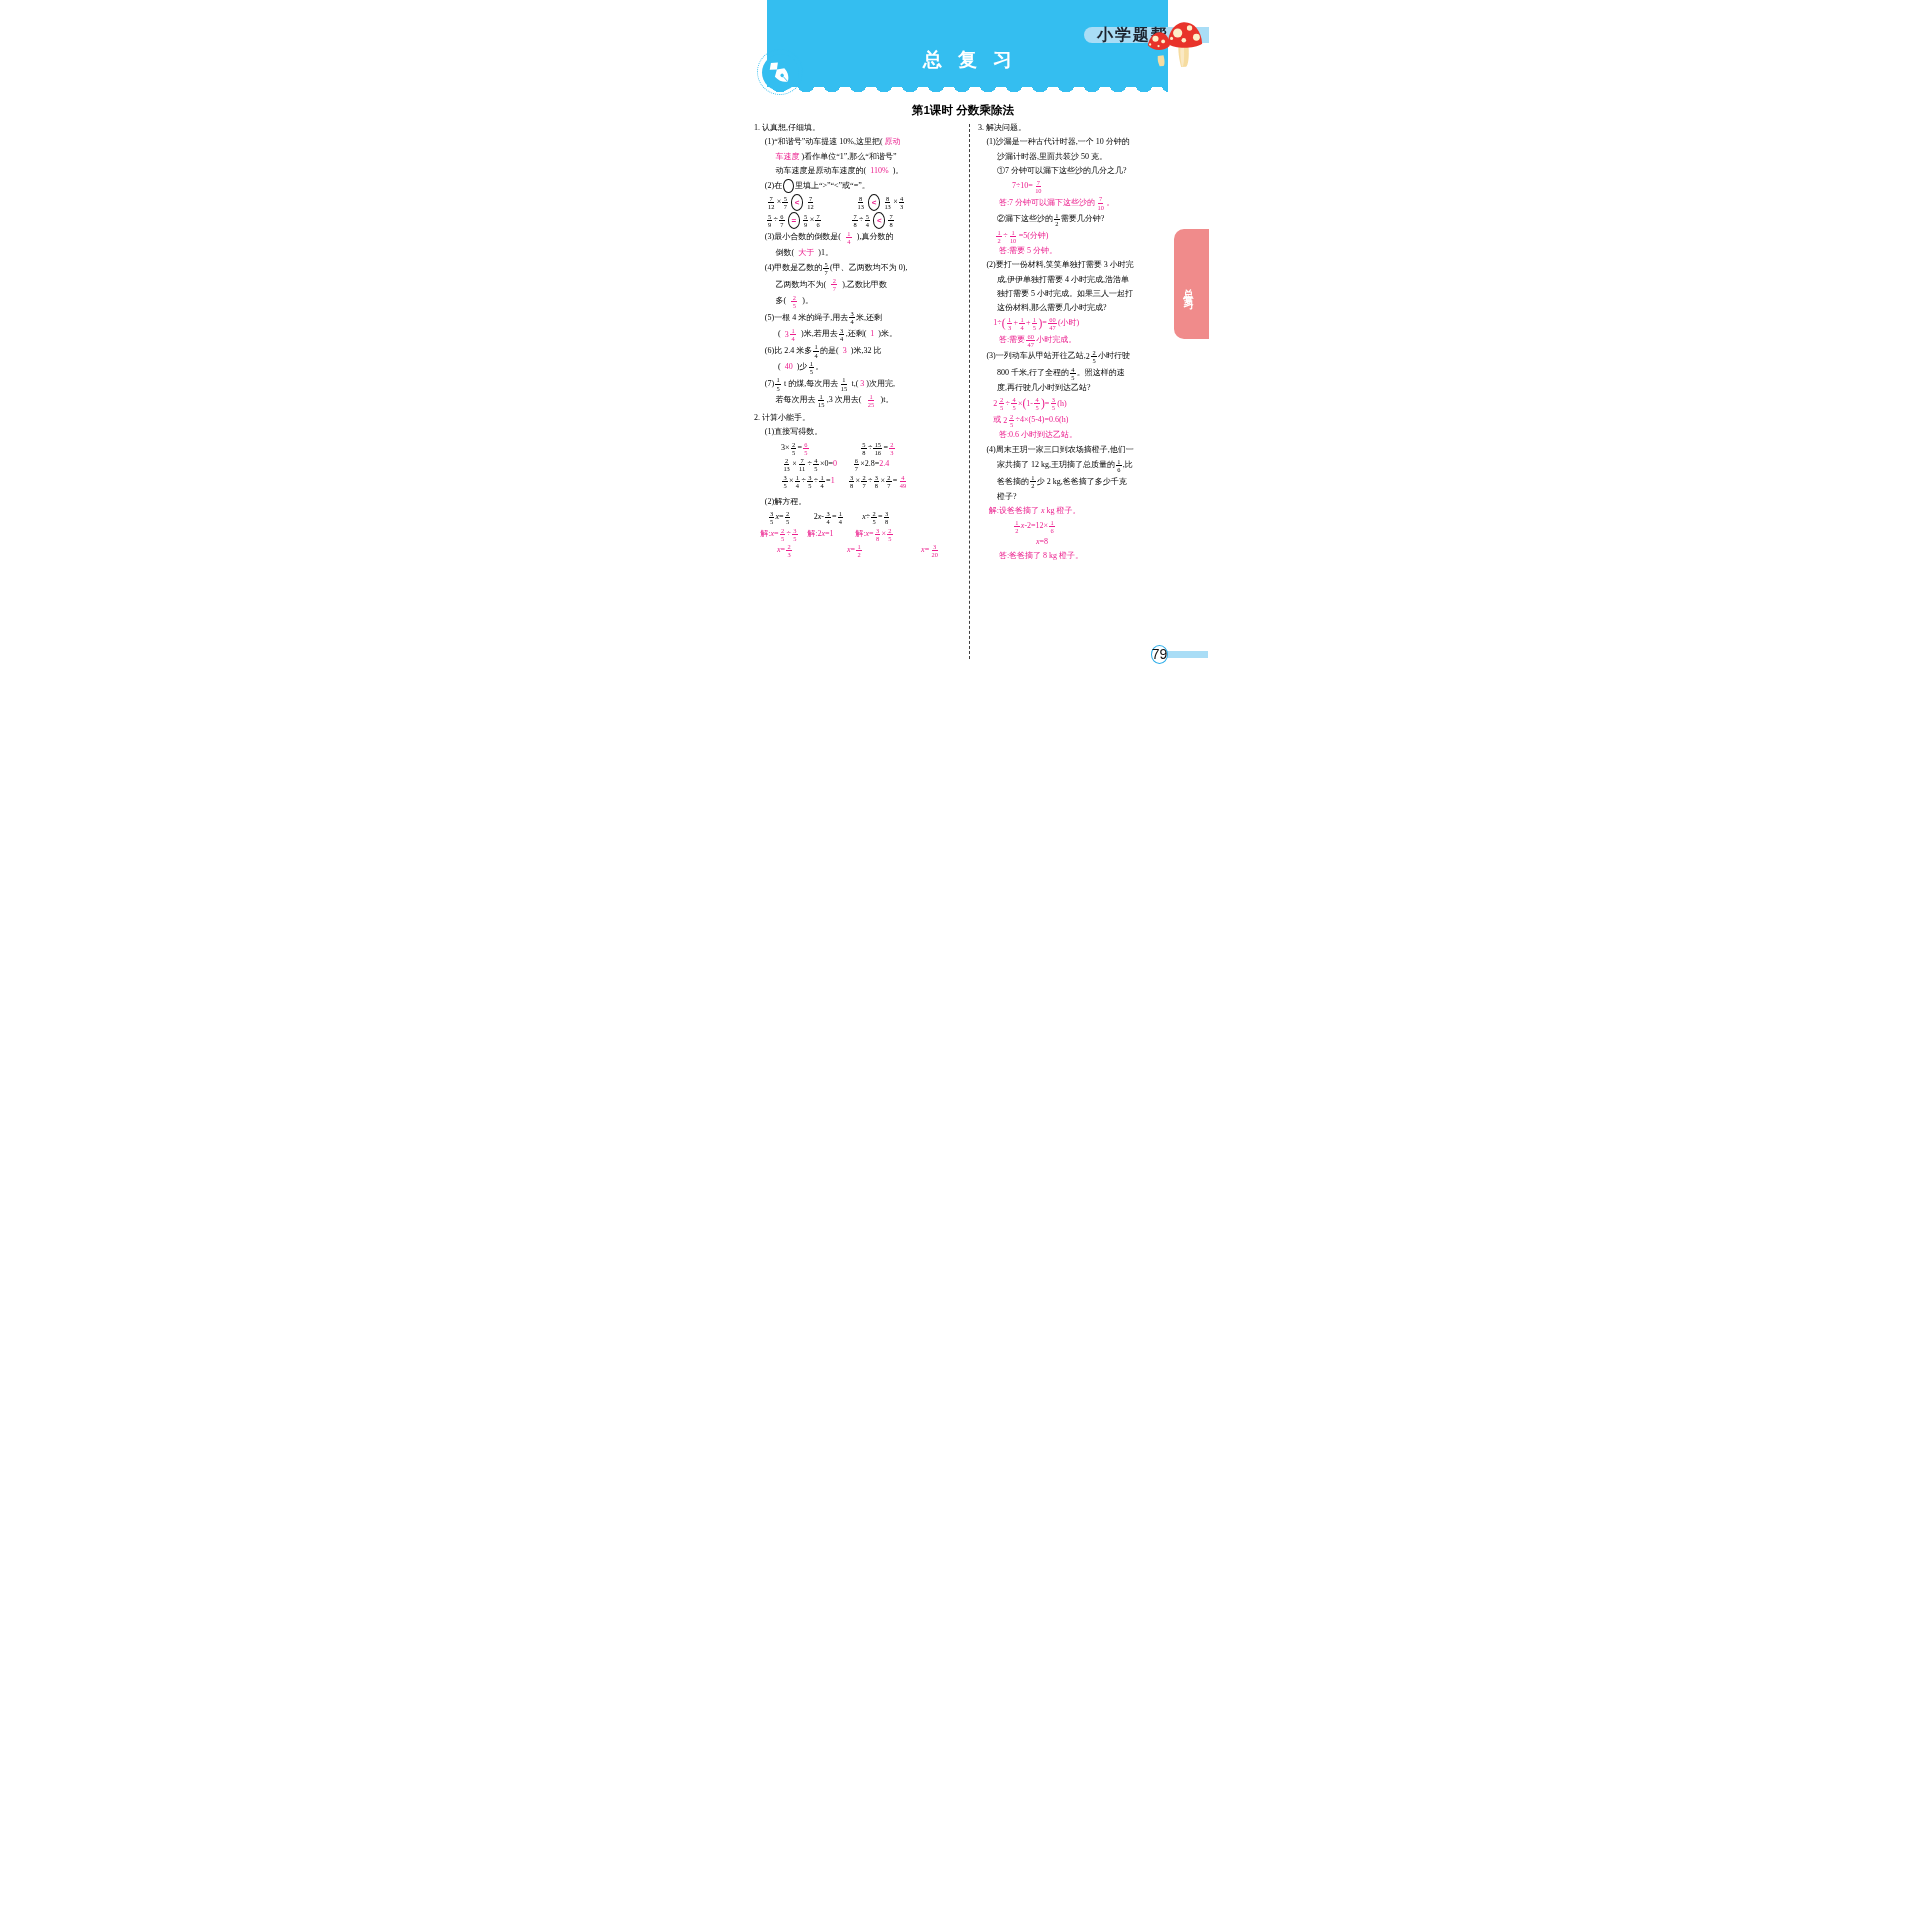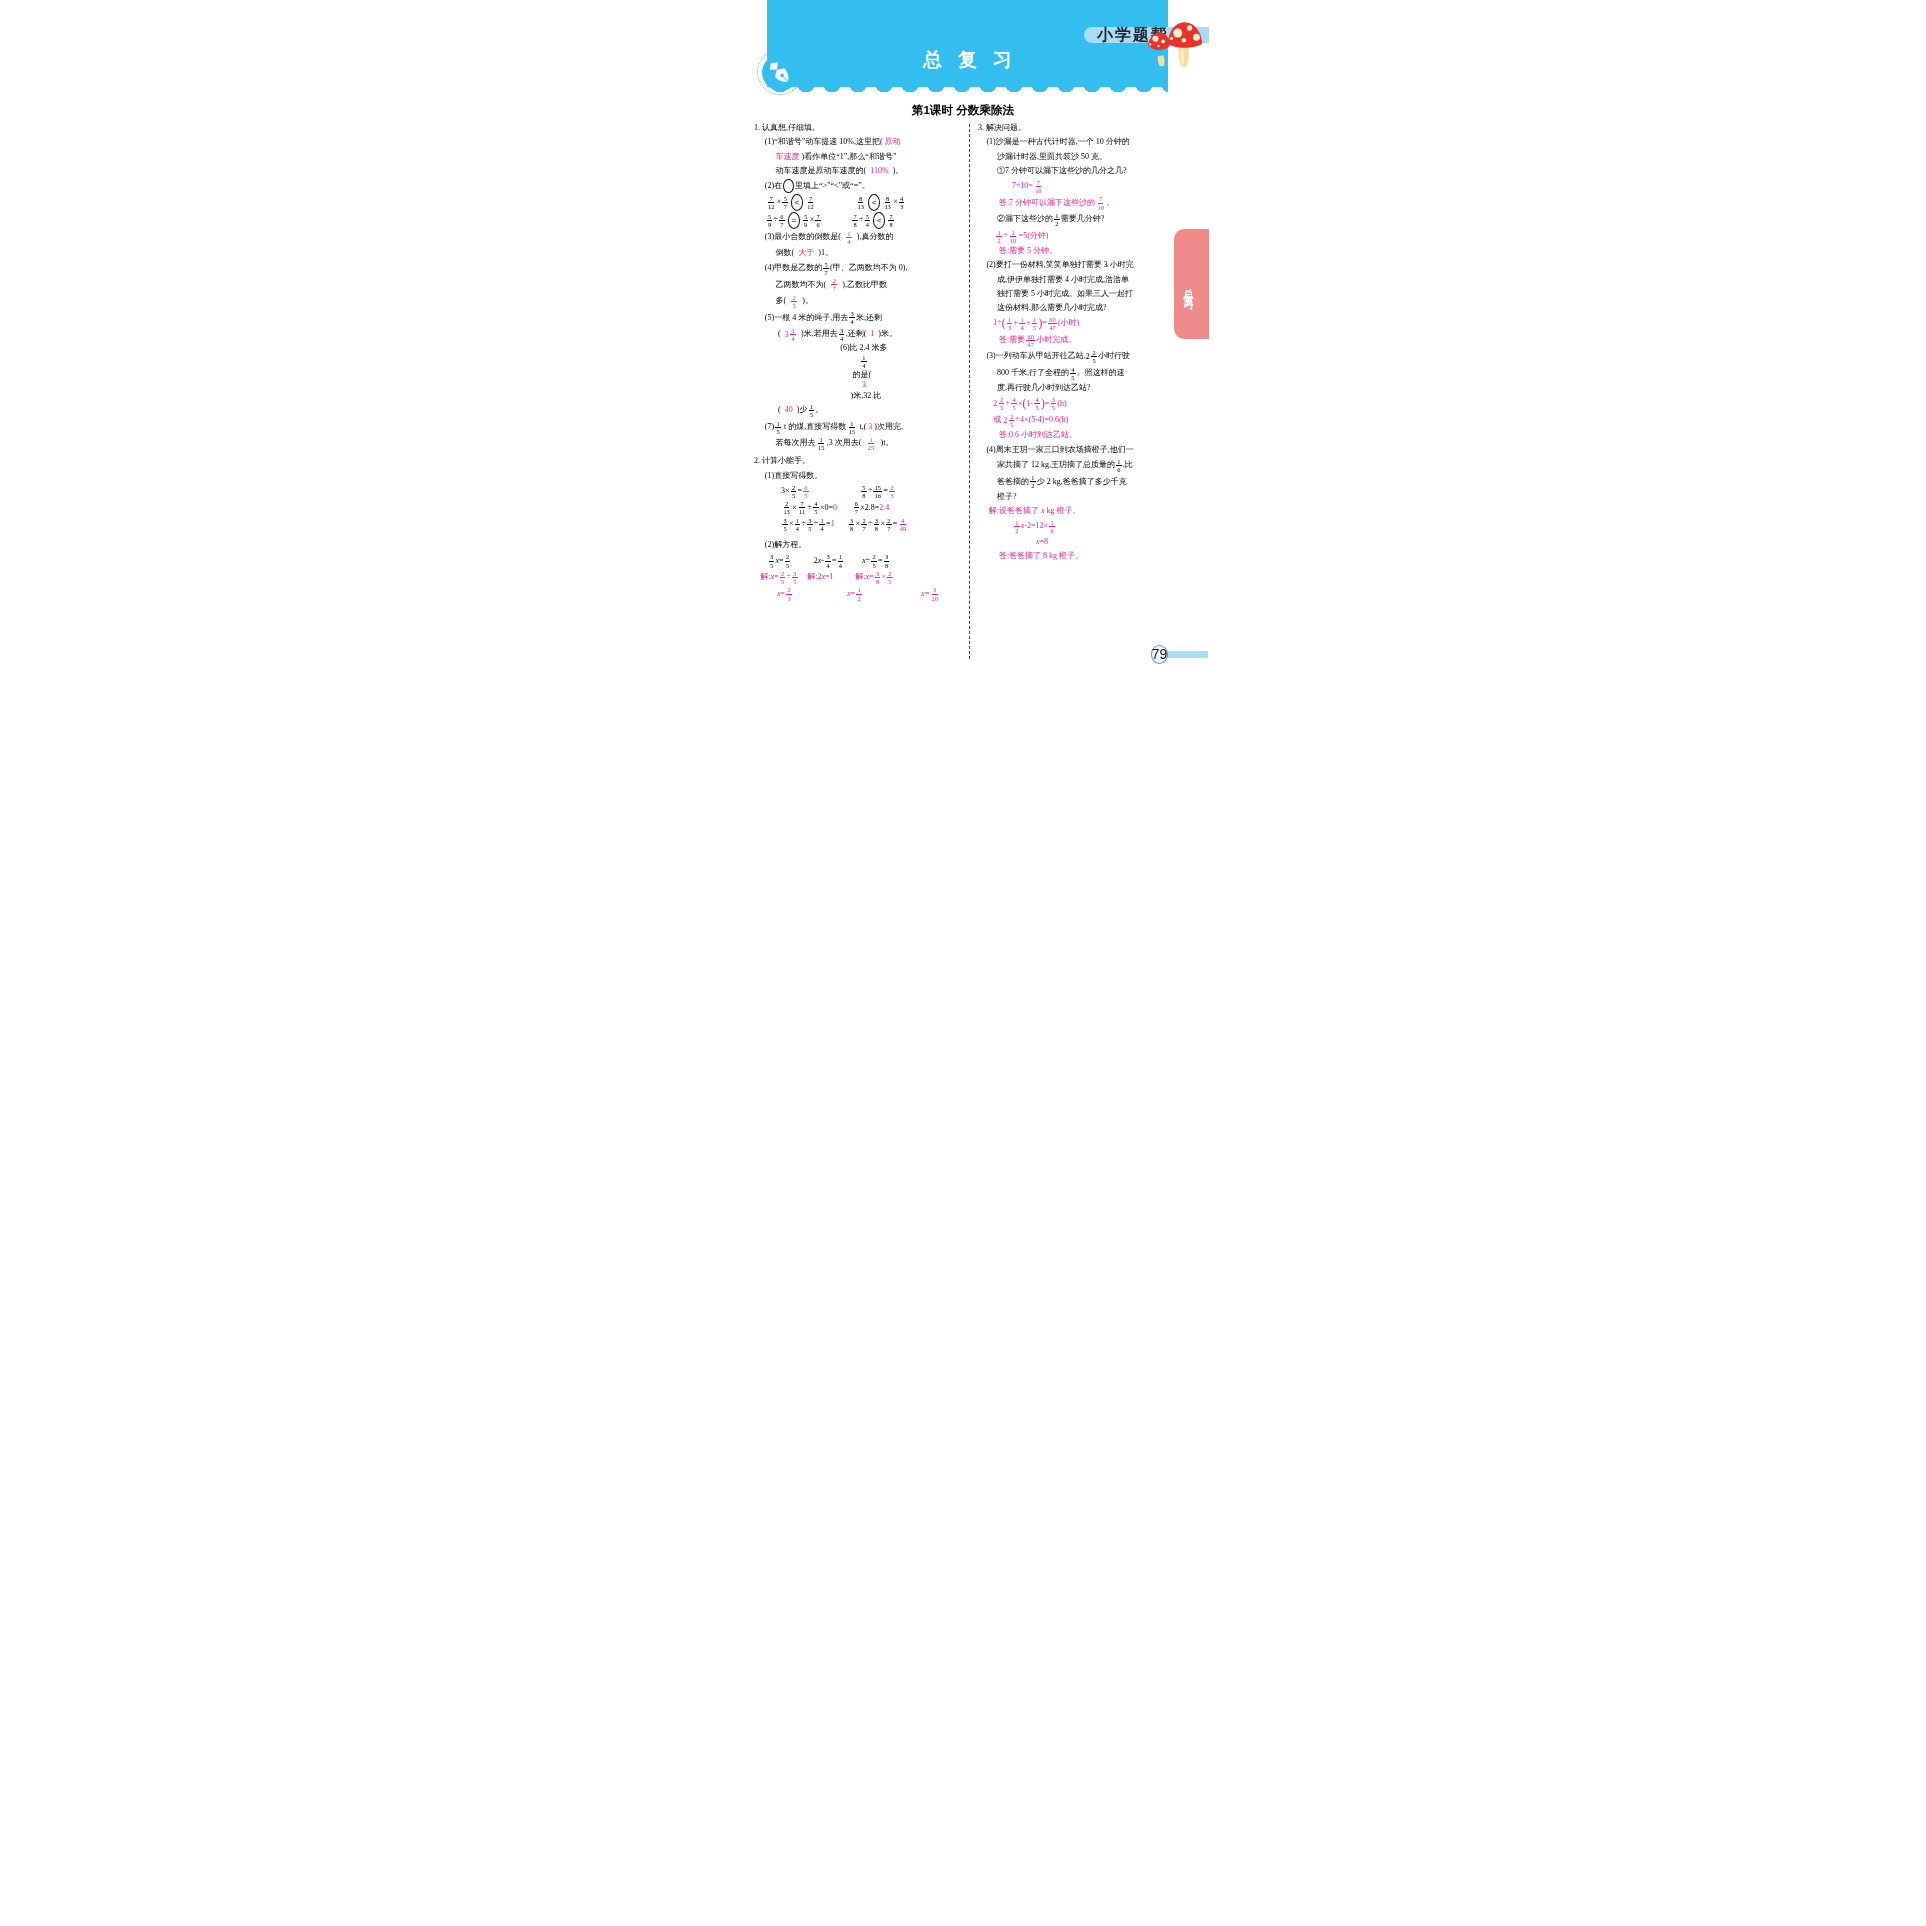--- a/index.html
+++ b/index.html
@@ -262,21 +262,21 @@
           </span>
           <span class="txt black">  )米,若用去</span>
           <span class="frac black">
             <span class="num">3</span>
             <span class="den">4</span>
           </span>
           <span class="txt black">,还剩(  </span>
           <span class="txt pink">1</span>
           <span class="txt black">  )米。</span>
         </div>
-        <div class="line" style="padding-left: 10.8px; flex-direction: column;">
+        <div class="line" style="padding-left: 10.8px;">
           <span class="txt black">(6)比 2.4 米多</span>
           <span class="frac black">
             <span class="num">1</span>
             <span class="den">4</span>
           </span>
           <span class="txt black">的是(  </span>
           <span class="txt pink">3</span>
           <span class="txt black">  )米,32 比</span>
         </div>
         <div class="line" style="padding-left: 24px;">
@@ -288,21 +288,21 @@
             <span class="den">5</span>
           </span>
           <span class="txt black">。</span>
         </div>
         <div class="line" style="padding-left: 10.8px;">
           <span class="txt black">(7)</span>
           <span class="frac black">
             <span class="num">1</span>
             <span class="den">5</span>
           </span>
-          <span class="txt black"> t 的煤,直接写得数</span>
+          <span class="txt black"> t 的煤,每次用去</span>
           <span class="frac black">
             <span class="num">1</span>
             <span class="den">15</span>
           </span>
           <span class="txt black"> t,( </span>
           <span class="txt pink">3</span>
           <span class="txt black"> )次用完,</span>
         </div>
         <div class="line" style="padding-left: 21.6px;">
           <span class="txt black">若每次用去</span>

